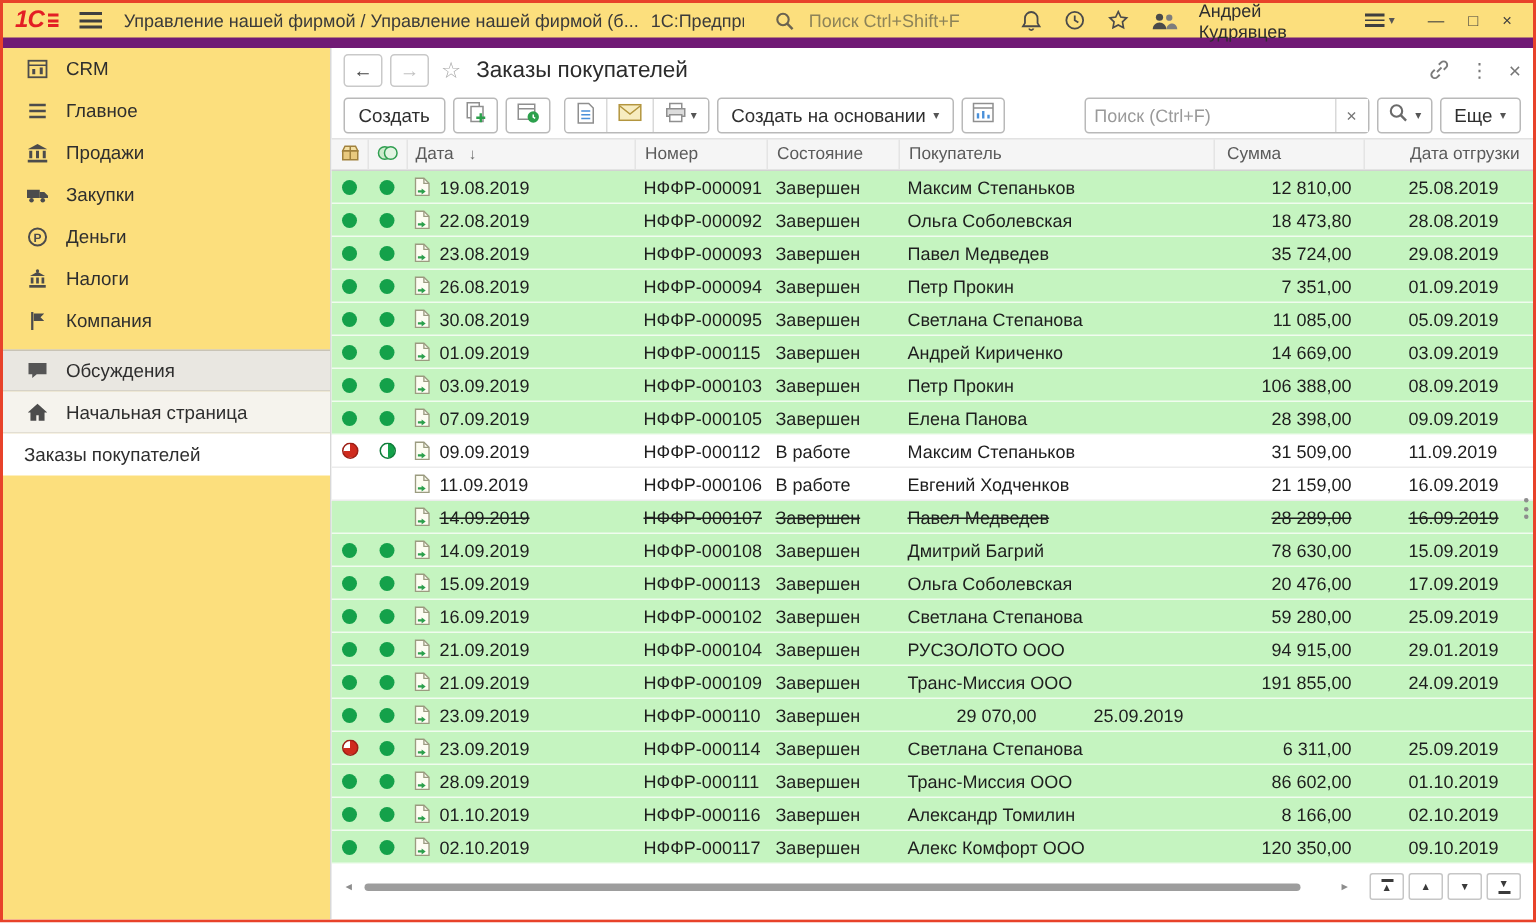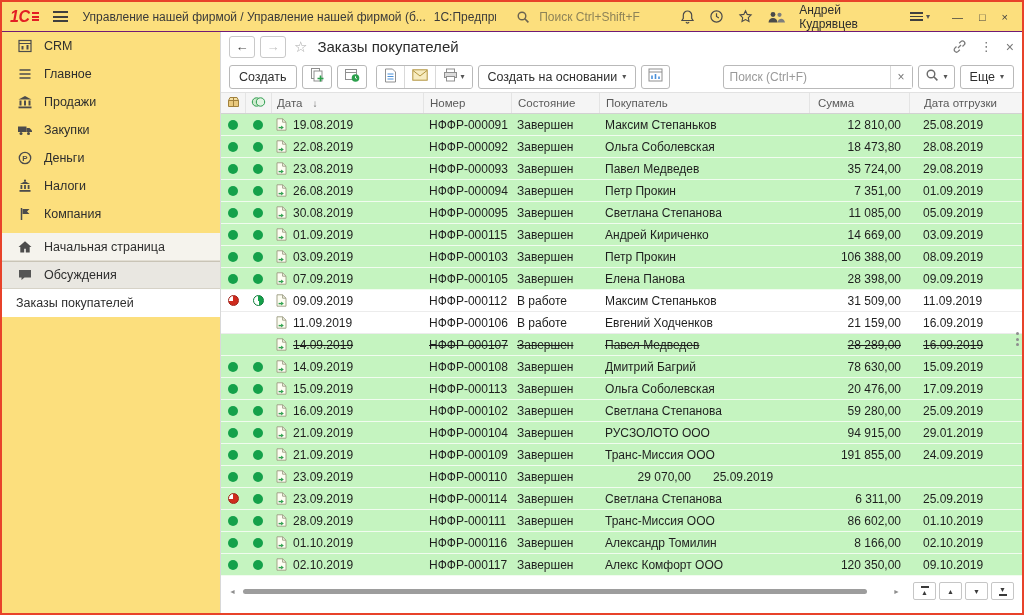--- a/index.html
+++ b/index.html
@@ -3,21 +3,21 @@
 <meta charset="utf-8">
 <style>
   * { box-sizing: border-box; margin: 0; padding: 0; }
   html, body { width: 1024px; height: 615px; }
   body { font-family: "Liberation Sans", "DejaVu Sans", sans-serif; font-size: 12px; color: #333; }
 
   .window { width: 1024px; height: 615px; border: 2px solid #e8422a; background: #fff;
             display: flex; flex-direction: column; overflow: hidden; }
 
   
-  .topbar { flex: 0 0 30px; height: 30px; background: #fcdf7d; border-bottom: 1px solid #701a75;
+  .topbar { flex: 0 0 30px; height: 30px; background: #fcdf7d; border-bottom: 7px solid #701a75;
             display: flex; align-items: center; padding: 0 8px; gap: 6px; }
   .logo { display: flex; align-items: center; }
   .logo-text { color: #e31e24; font-weight: 700; font-style: italic; font-size: 16px; letter-spacing: -0.5px; }
   .logo-bars { display: flex; flex-direction: column; gap: 1.5px; margin-left: 3px; }
   .logo-bars i { width: 7px; height: 2px; background: #e31e24; }
   .burger { display: flex; flex-direction: column; gap: 2.5px; margin: 0 8px; cursor: pointer; }
   .burger i { width: 15px; height: 2px; background: #3f3f3f; }
   .win-title { font-size: 12px; color: #3a3a3a; white-space: nowrap; overflow: hidden; max-width: 470px; }
   .app-name { margin-left: 8px; color: #3a3a3a; }
   .top-search { display: flex; align-items: center; gap: 5px; margin-left: 10px; }
@@ -88,21 +88,21 @@
 
   .c { display: flex; align-items: center; overflow: hidden; white-space: nowrap; }
   .c-i1 { width: 24px; flex: 0 0 24px; justify-content: center; }
   .c-i2 { width: 26px; flex: 0 0 26px; justify-content: center; }
   .c-date { width: 152px; flex: 0 0 152px; padding-left: 5px; gap: 6px; }
   .c-num { width: 88px; flex: 0 0 88px; padding-left: 6px; }
   .c-state { width: 88px; flex: 0 0 88px; padding-left: 6px; }
   .c-cust { width: 210px; flex: 0 0 210px; padding-left: 6px; }
   .c-sum { width: 100px; flex: 0 0 100px; justify-content: flex-end; padding-right: 8px; }
   .thead .c-sum { justify-content: flex-start; padding-left: 8px; }
-  .c-ship { flex: 1; padding-left: 14px; }
+  .c-ship { flex: 1; padding-left: 30px; }
 
   .table-area { flex: 1; position: relative; min-height: 0; overflow: hidden; }
   .trow { height: 22px; display: flex; align-items: center; font-size: 12px; color: #1e1e1e;
           background: #fff; border-bottom: 1px solid #ececec; cursor: pointer; }
   .trow.bg-green { background: #c5f4c0; border-bottom: 1px solid rgba(255,255,255,0.75); }
   .trow.deleted .txt { text-decoration: line-through; }
 
   .ind { width: 10px; height: 10px; border-radius: 50%; display: inline-block; }
   .ind.green { background: #14a14a; }
   .ind.red-pie { width: 11px; height: 11px; border: 1px solid #9e1f16;
@@ -273,35 +273,35 @@
             <span class="s-icon">
               <svg width="16" height="16" viewBox="0 0 16 16">
                 <path d="M4.5 2v12" stroke="#4c4c4c" stroke-width="1.5"></path>
                 <path d="M5.5 3h7L10 5.5 12.5 8h-7z" fill="#4c4c4c"></path>
               </svg>
             </span>
             <span class="s-label">Компания</span>
           </div>
         </div>
       <div class="side-footer" id="sidebar-footer">
+          <div class="side-item discussions">
+            <span class="s-icon">
+              <svg width="16" height="16" viewBox="0 0 16 16">
+                <path d="M2 3h12v7.5H7.5L4.5 13v-2.5H2z" fill="#555"></path>
+              </svg>
+            </span>
+            <span class="s-label">Обсуждения</span>
+          </div>
           <div class="side-item home">
             <span class="s-icon">
               <svg width="16" height="16" viewBox="0 0 16 16">
                 <path d="M8 2.2L1.5 8h1.8v5.5h3.9V9.8h1.6v3.7h3.9V8h1.8z" fill="#4c4c4c"></path>
               </svg>
             </span>
             <span class="s-label">Начальная страница</span>
-          </div>
-          <div class="side-item discussions">
-            <span class="s-icon">
-              <svg width="16" height="16" viewBox="0 0 16 16">
-                <path d="M2 3h12v7.5H7.5L4.5 13v-2.5H2z" fill="#555"></path>
-              </svg>
-            </span>
-            <span class="s-label">Обсуждения</span>
           </div>
           <div class="side-item active">
             <span class="s-label">Заказы покупателей</span>
           </div>
         </div>
     </div>
 
     <div class="main">
 
       <div class="page-header">

